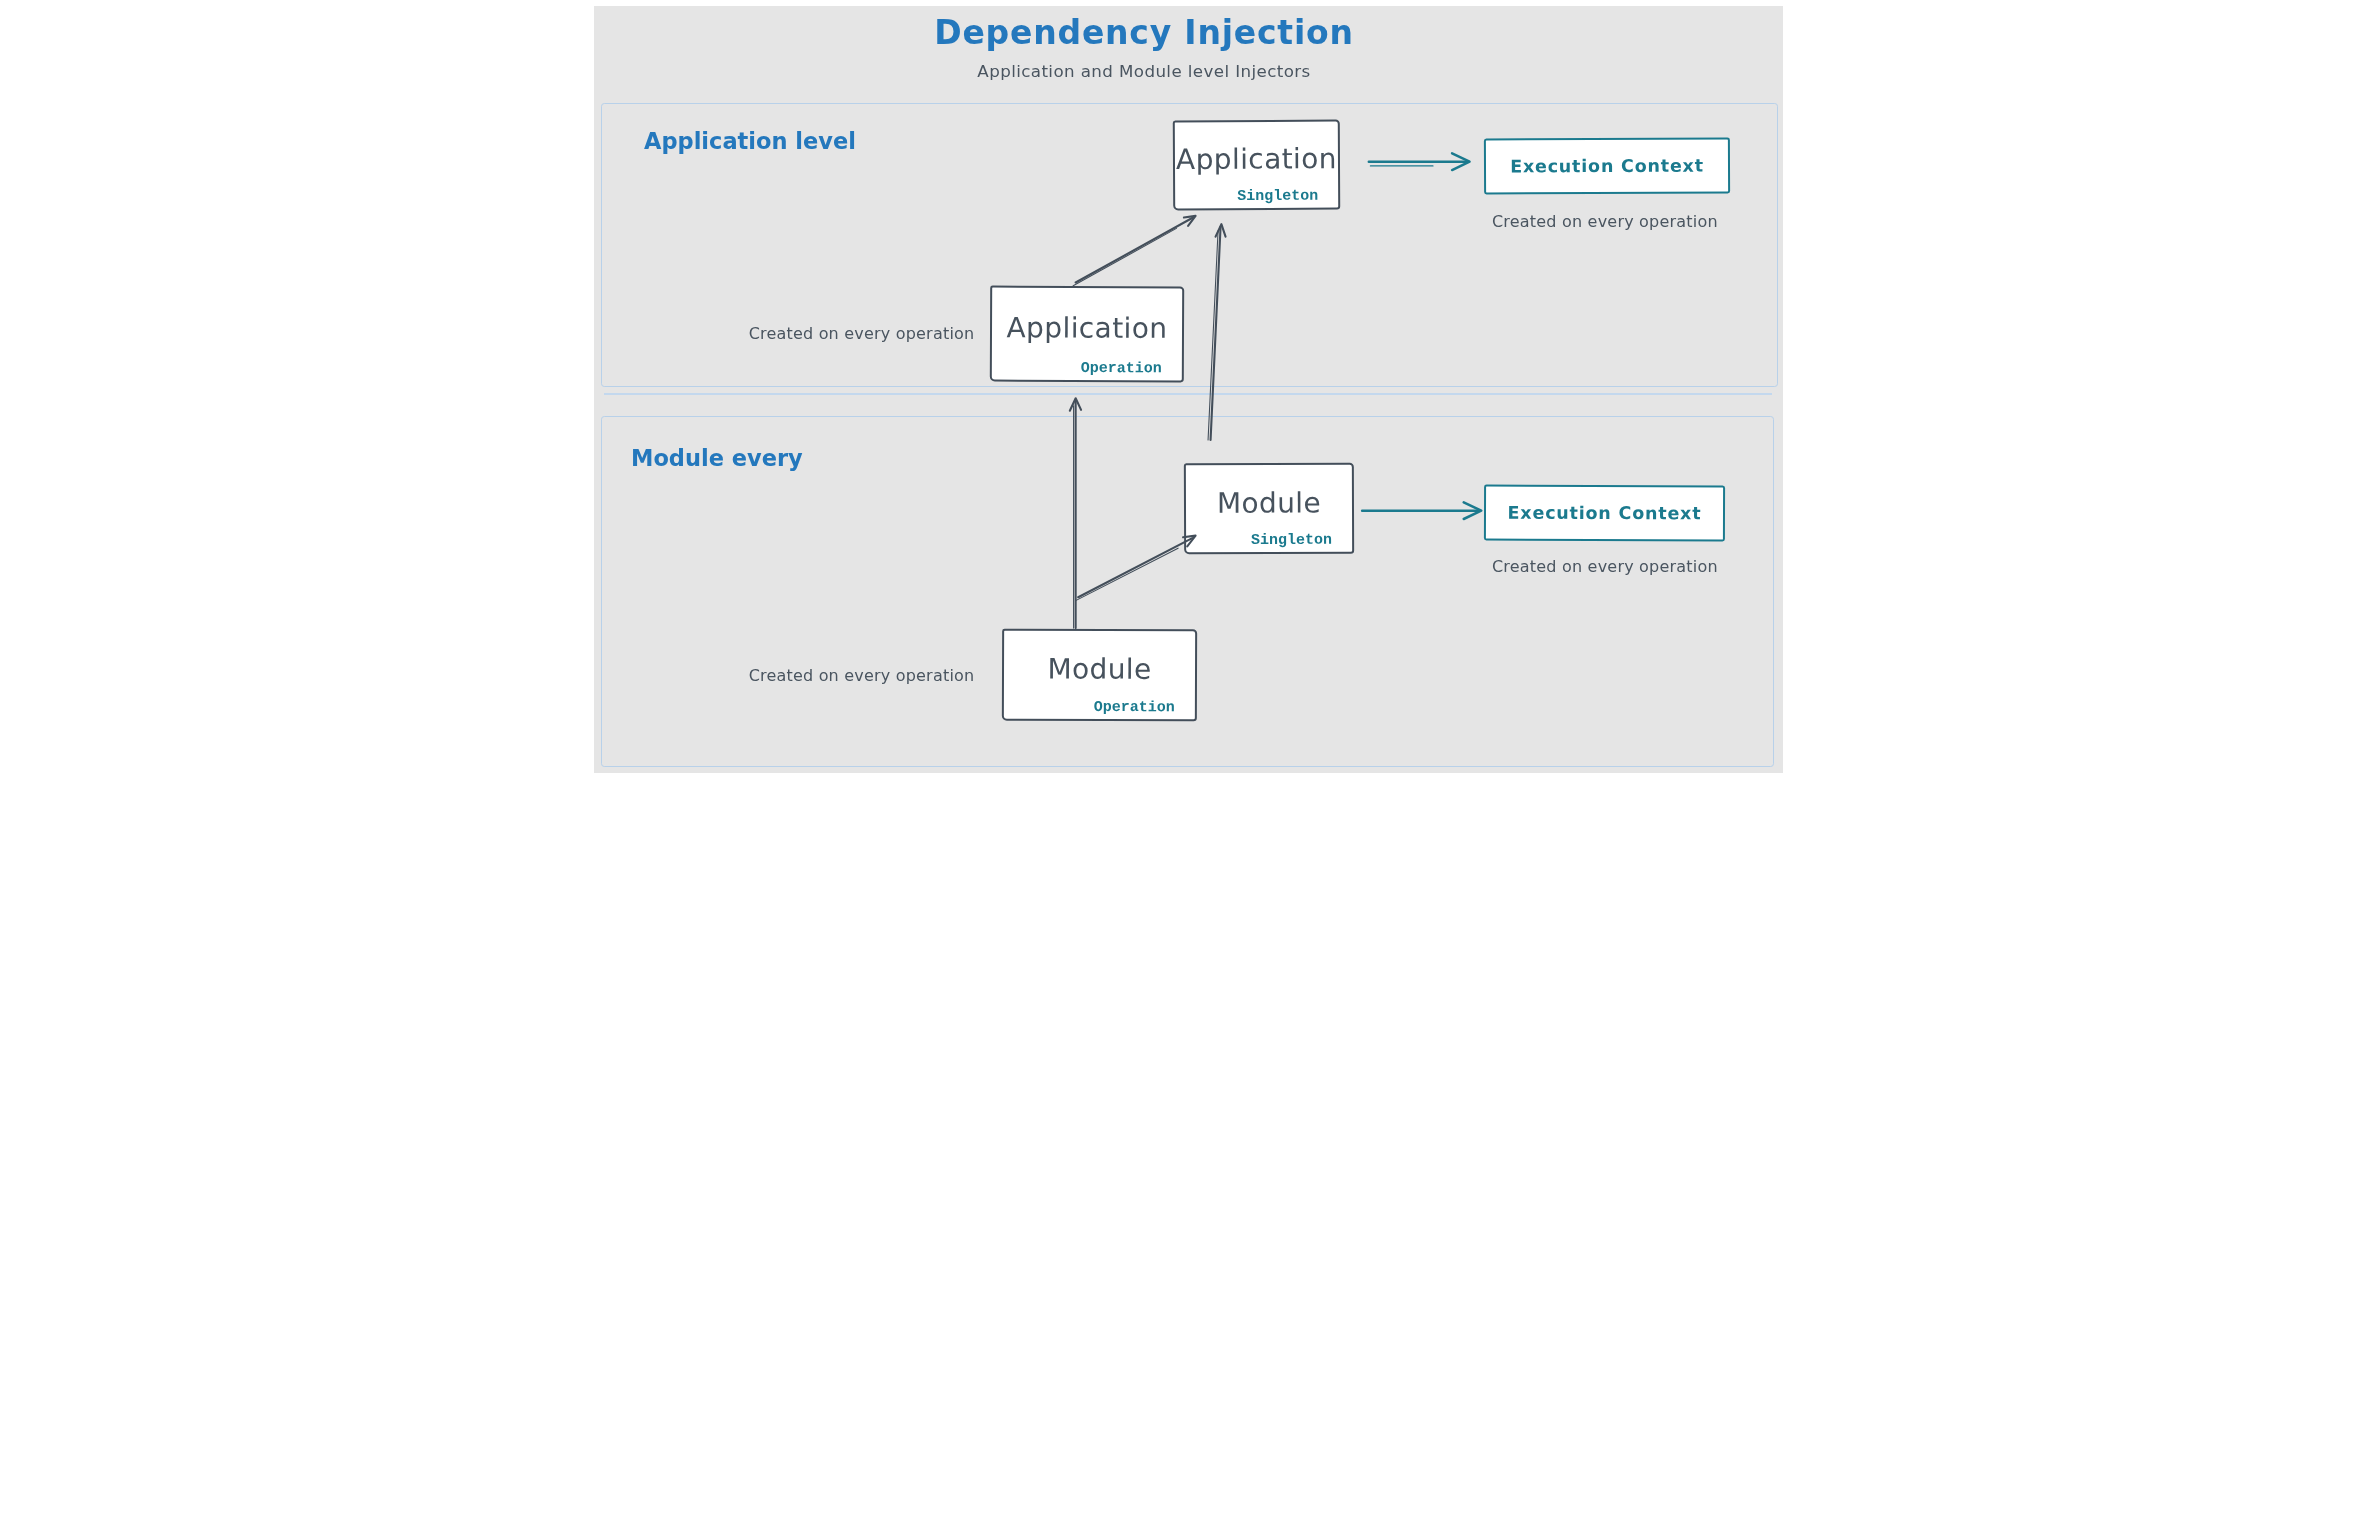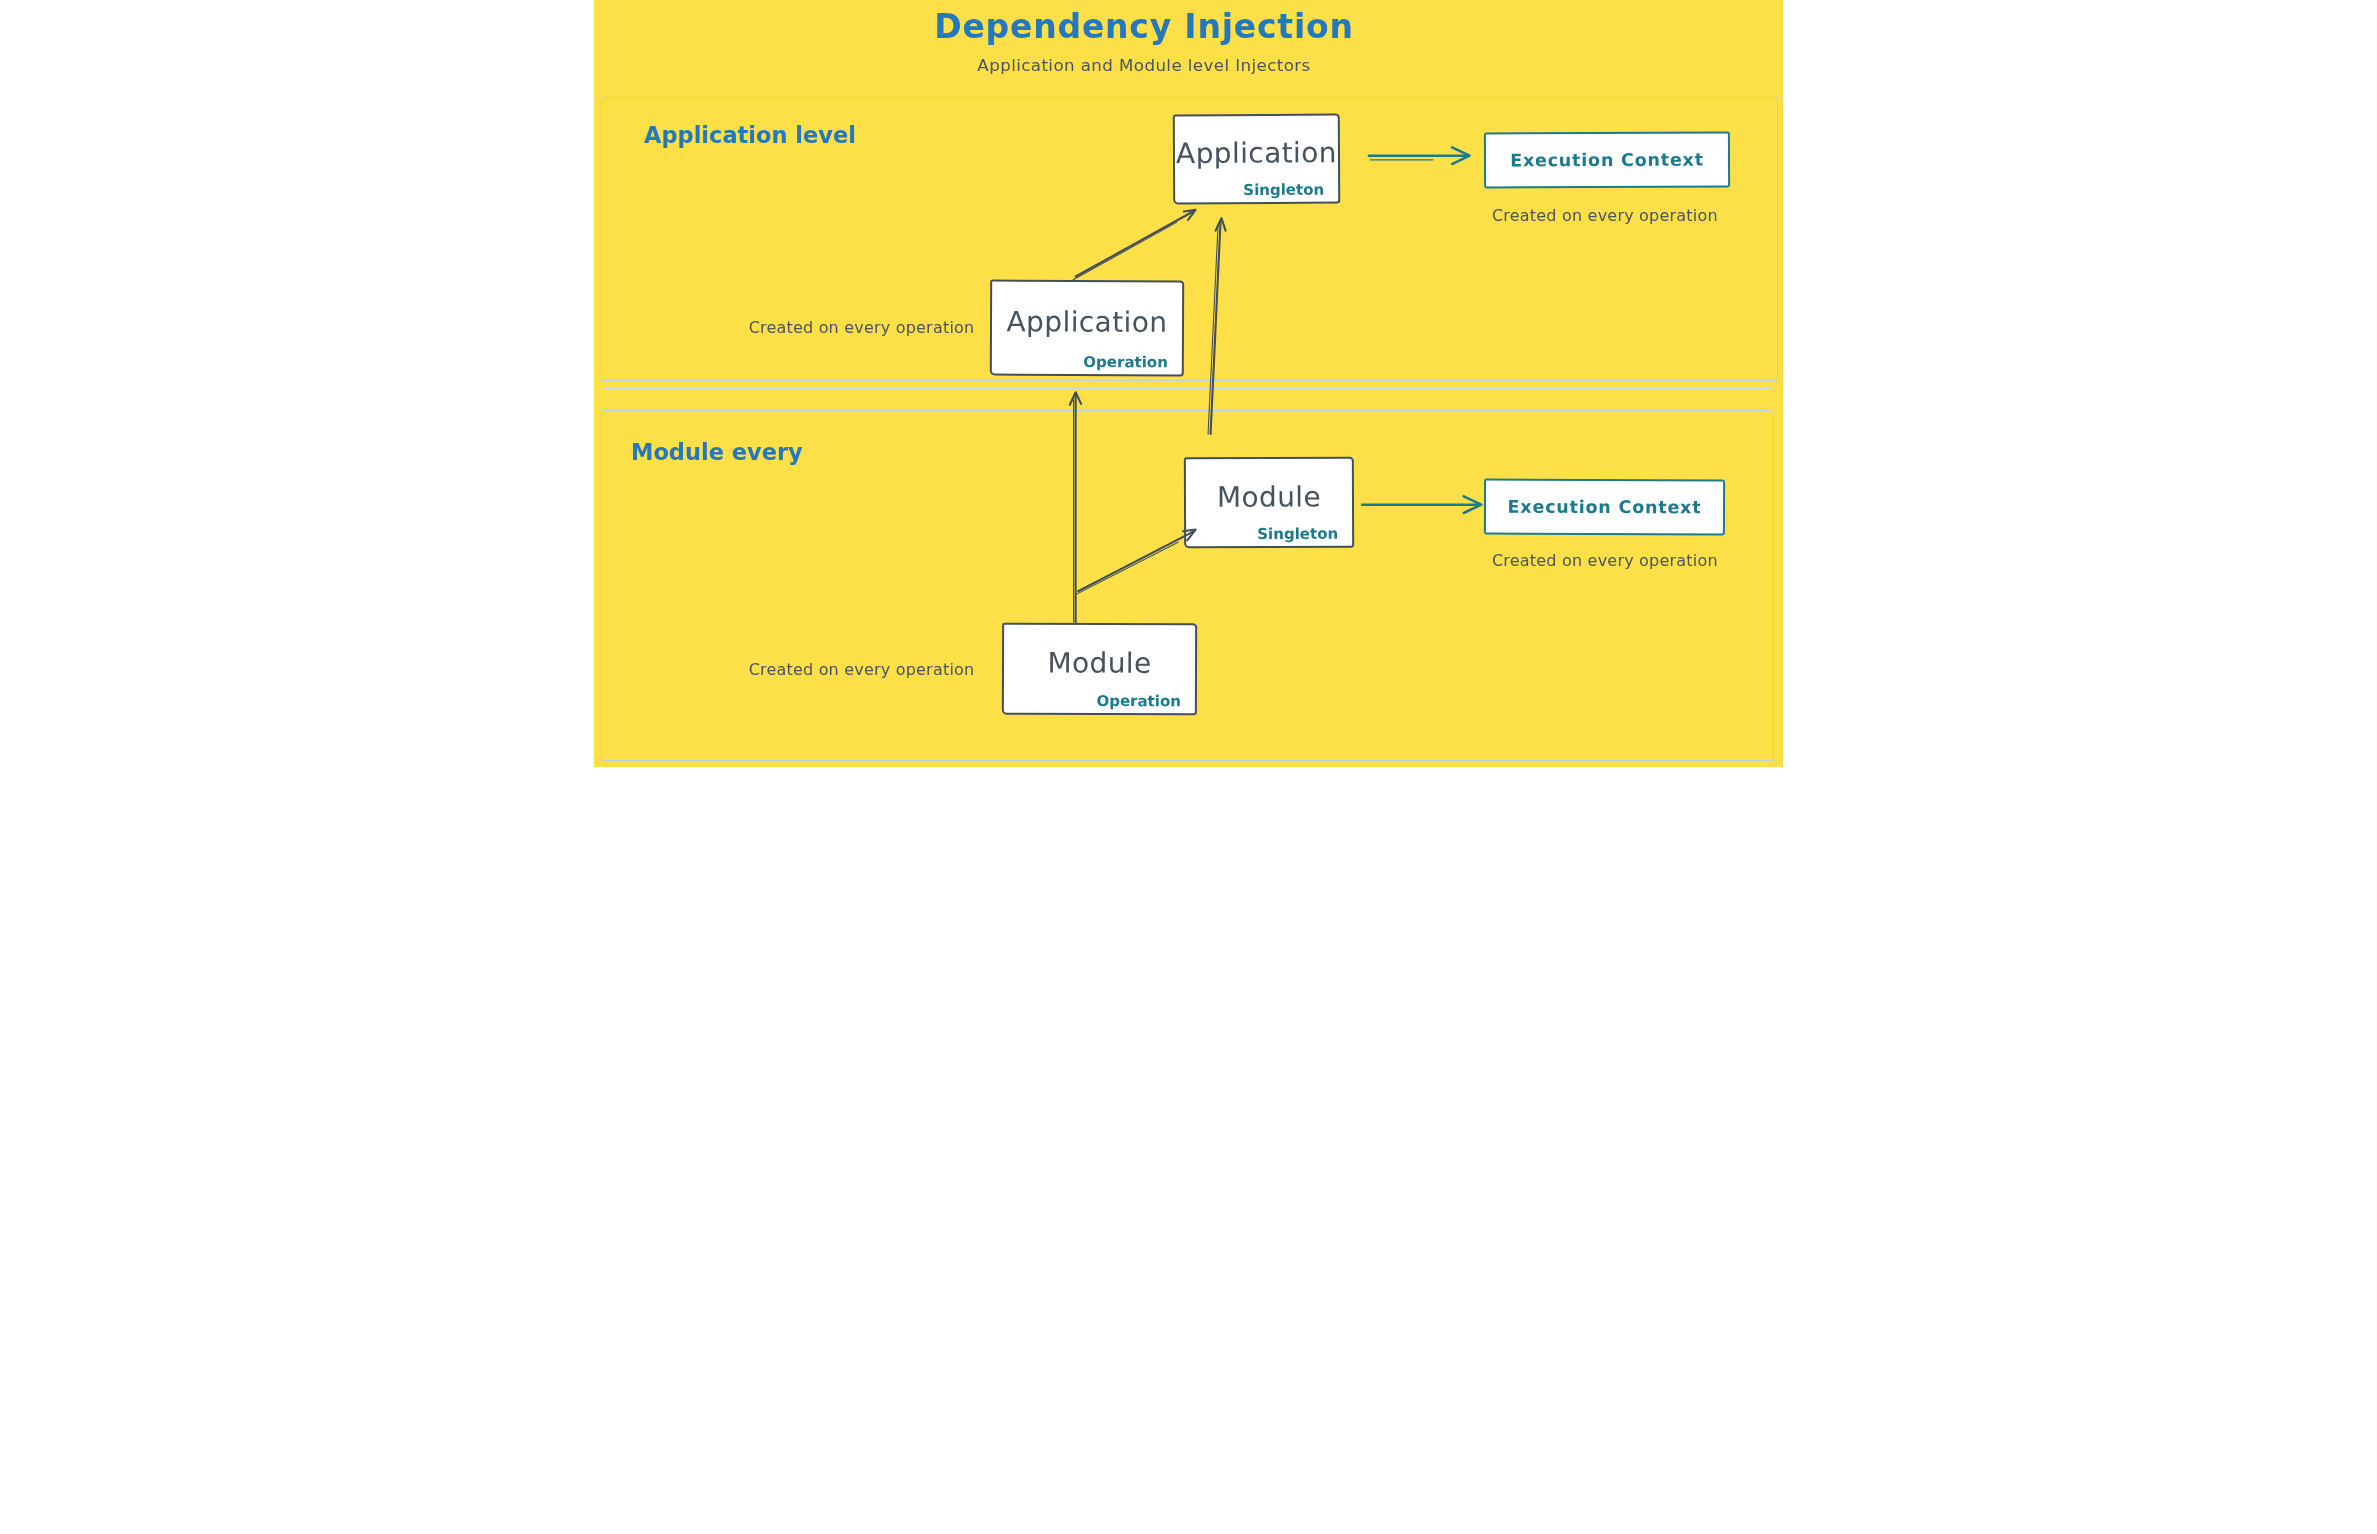--- a/index.html
+++ b/index.html
@@ -1,18 +1,18 @@
 <!DOCTYPE html>
 <html style="font-size:13.3px"><head>
 <meta charset="utf-8">
 <style>
   html,body { margin:0; padding:0; background:#ffffff; }
   .canvas {
-    position:relative; width:1189px; height:767px; margin:0 auto;
-    background:#fde047; font-family:"DejaVu Sans", sans-serif; overflow:hidden;
+    position:relative; width:1189px; height:767px; margin:6px auto;
+    background:#e5e5e5; font-family:"DejaVu Sans", sans-serif; overflow:hidden;
   }
   .header { position:absolute; left:0; top:6.7px; width:1100px; text-align:center; }
   .title { color:#2478bd; font-size:33px; font-weight:700; letter-spacing:0.8px; }
   .subtitle { margin-top:9.2px; color:#4a5560; font-size:16.7px; font-weight:500; letter-spacing:0.4px; }
 
   .section {
     position:absolute; border:1.7px solid #b8d1ea; border-radius:3.3px; background:transparent;
   }
   .section-app   { left:6.7px;  top:97px; width:1175px; height:282px; }
   .section-mod   { left:6.7px;  top:410px; width:1171px; height:349px; }
@@ -28,21 +28,21 @@
   }
   .node-app-singleton { left:579px; top:114px; width:163px; height:86px; transform:rotate(-0.3deg); }
   .node-app-operation { left:396px; top:280px; width:190px; height:92px; transform:rotate(0.25deg); }
   .node-mod-singleton { left:590px; top:457px; width:166px; height:87px; transform:rotate(-0.2deg); }
   .node-mod-operation { left:408px; top:623px; width:191px; height:88px; transform:rotate(0.2deg); }
   .node-title {
     position:absolute; left:0; right:0; top:50%; transform:translateY(-68%);
     text-align:center; color:#47525d; font-size:28px; font-weight:500; letter-spacing:0.4px;
   }
   .node-scope {
-    position:absolute; right:14px; bottom:3.3px; color:#1b7a8e; font-size:15px; font-weight:600;
+    position:absolute; right:20px; bottom:3.3px; color:#1b7a8e; font-size:15px; font-weight:600;font-family:Liberation Mono, monospace;
   }
 
   .exec {
     position:absolute; border:2.5px solid #1b7a8e; border-radius:2.5px; background:#fff;
     display:flex; align-items:center; justify-content:center;
     color:#1b7a8e; font-size:17.5px; font-weight:600; letter-spacing:0.8px;
   }
   .exec-app { left:890px; top:132px; width:242px; height:52px; transform:rotate(-0.25deg); }
   .exec-mod { left:890px; top:479px; width:237px; height:52px; transform:rotate(0.2deg); }
 

